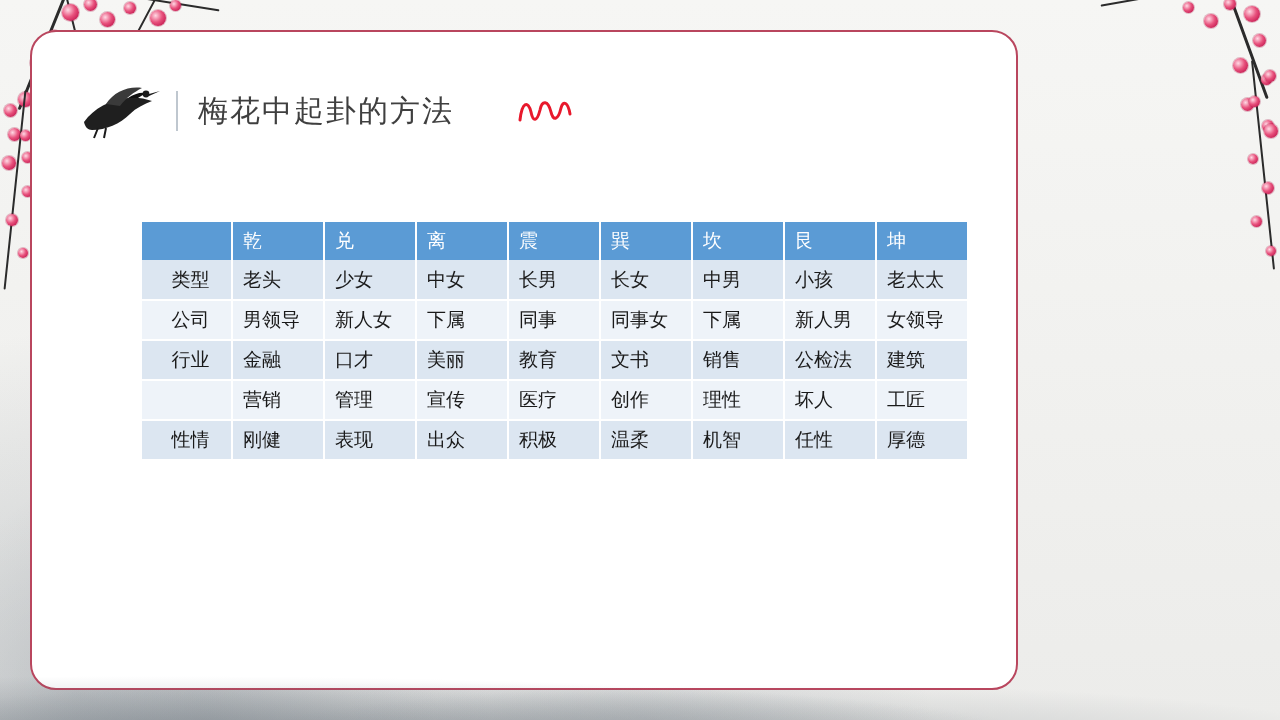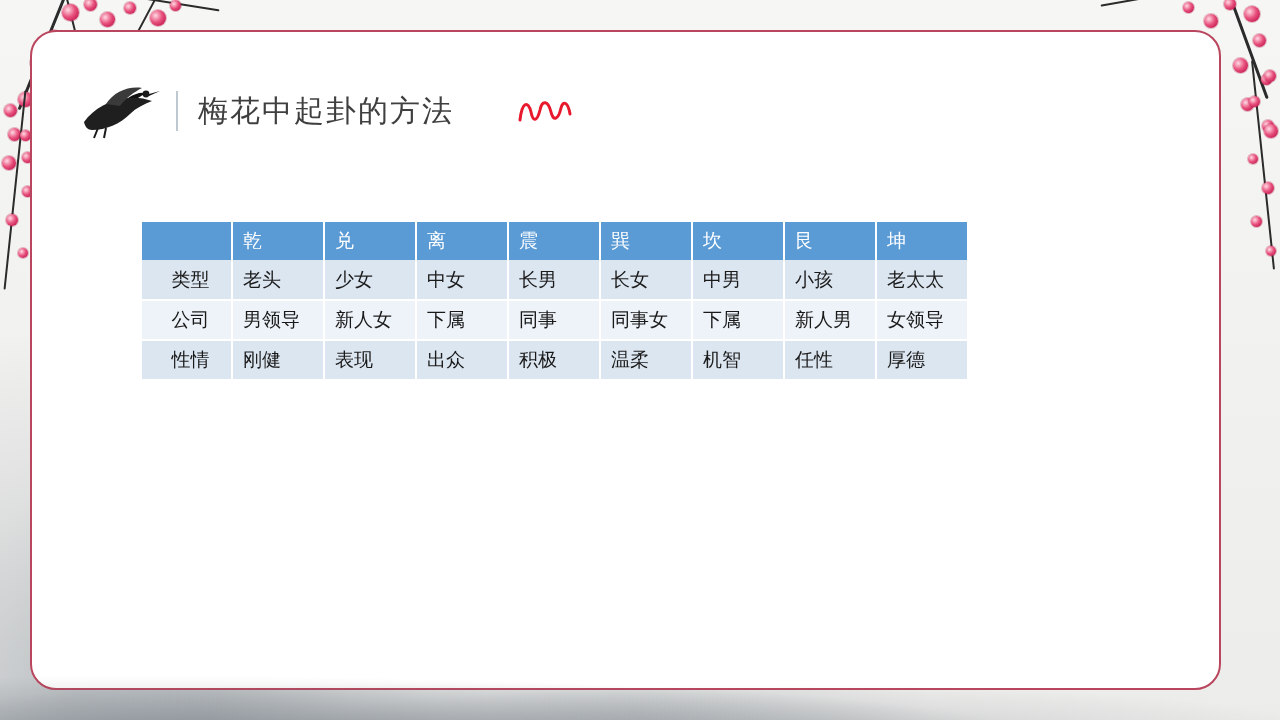--- a/index.html
+++ b/index.html
@@ -40,21 +40,21 @@
   #plum-tr { right: 0; top: 0; width: 220px; height: 200px; }
   
   #plum-lm { left: 0; top: 90px; width: 60px; height: 230px; }
   
   #plum-rm { right: 0; top: 60px; width: 55px; height: 250px; }
 
   
   .slide-card {
     position: absolute;
     left: 30px; top: 30px;
-    width: 1191px; height: 660px;
+    width: 988px; height: 660px;
     background: #ffffff;
     border: 2px solid #b9465e;
     border-radius: 26px;
   }
 
   
   .title-row {
     position: absolute; left: 44px; top: 50px;
     display: flex; align-items: center; gap: 14px;
   }
@@ -228,20 +228,42 @@
           <td>男领导</td>
           <td>新人女</td>
           <td>下属</td>
           <td>同事</td>
           <td>同事女</td>
           <td>下属</td>
           <td>新人男</td>
           <td>女领导</td>
         </tr>
         <tr>
+          <td>行业</td>
+          <td>金融</td>
+          <td>口才</td>
+          <td>美丽</td>
+          <td>教育</td>
+          <td>文书</td>
+          <td>销售</td>
+          <td>公检法</td>
+          <td>建筑</td>
+        </tr>
+        <tr>
+          <td></td>
+          <td>营销</td>
+          <td>管理</td>
+          <td>宣传</td>
+          <td>医疗</td>
+          <td>创作</td>
+          <td>理性</td>
+          <td>坏人</td>
+          <td>工匠</td>
+        </tr>
+        <tr>
           <td>性情</td>
           <td>刚健</td>
           <td>表现</td>
           <td>出众</td>
           <td>积极</td>
           <td>温柔</td>
           <td>机智</td>
           <td>任性</td>
           <td>厚德</td>
         </tr>

